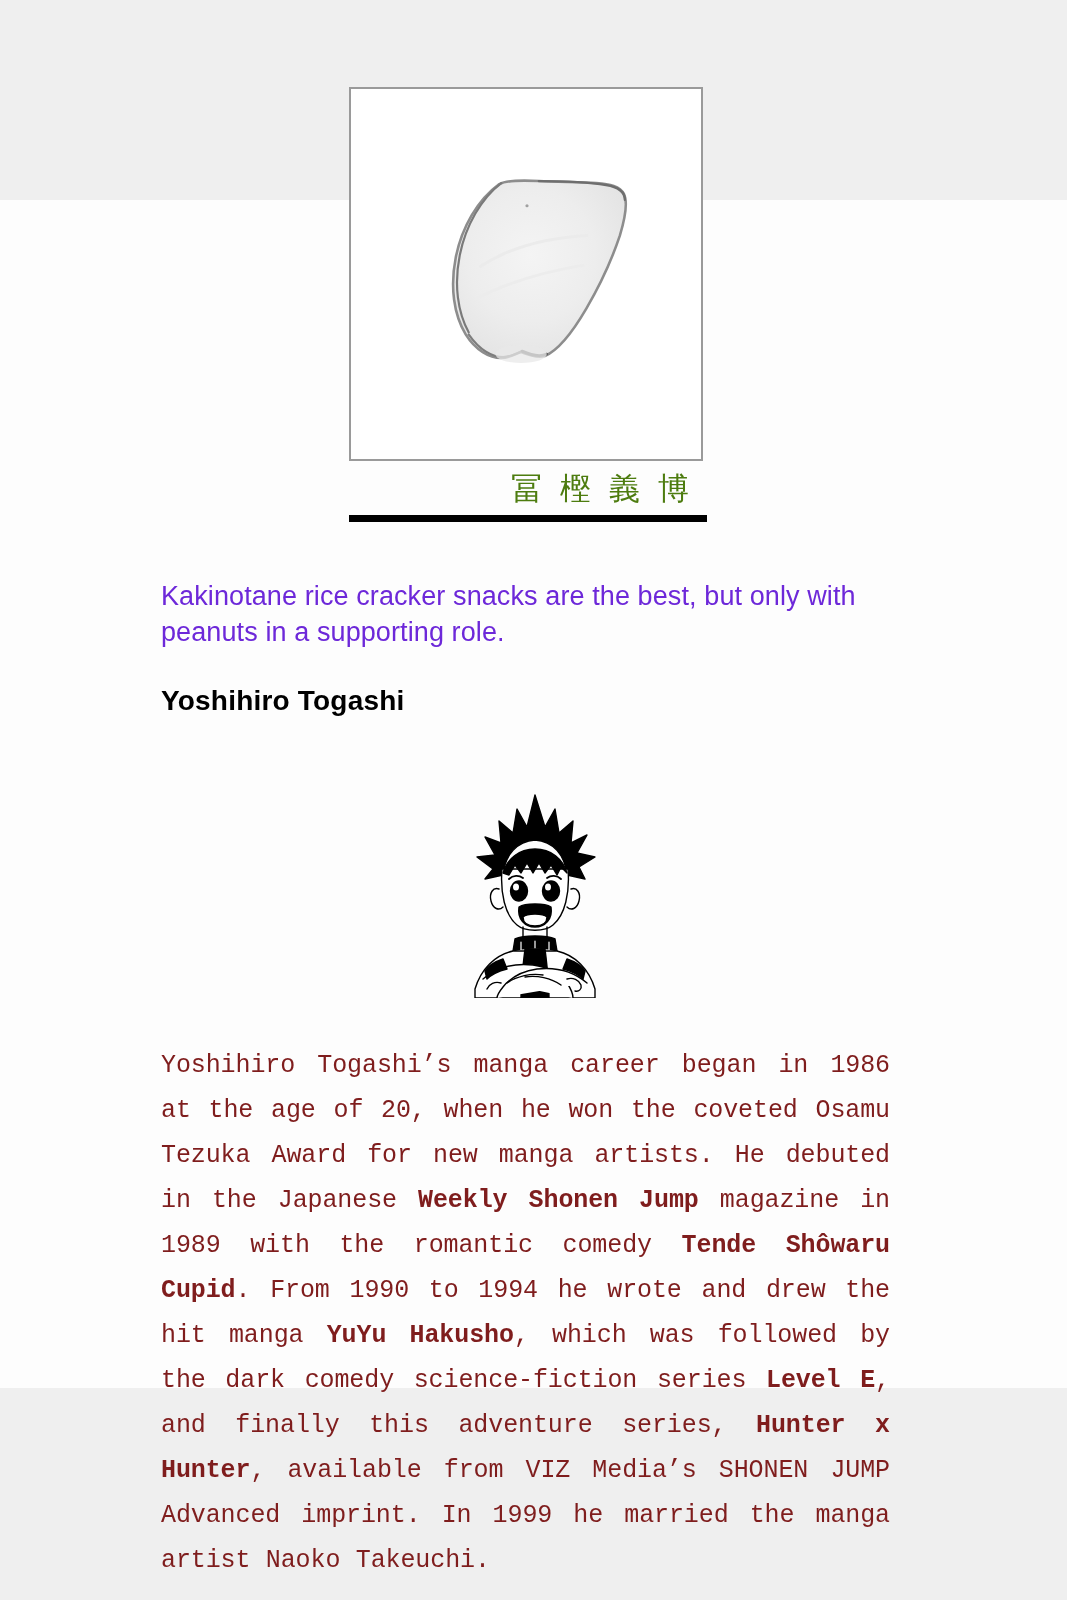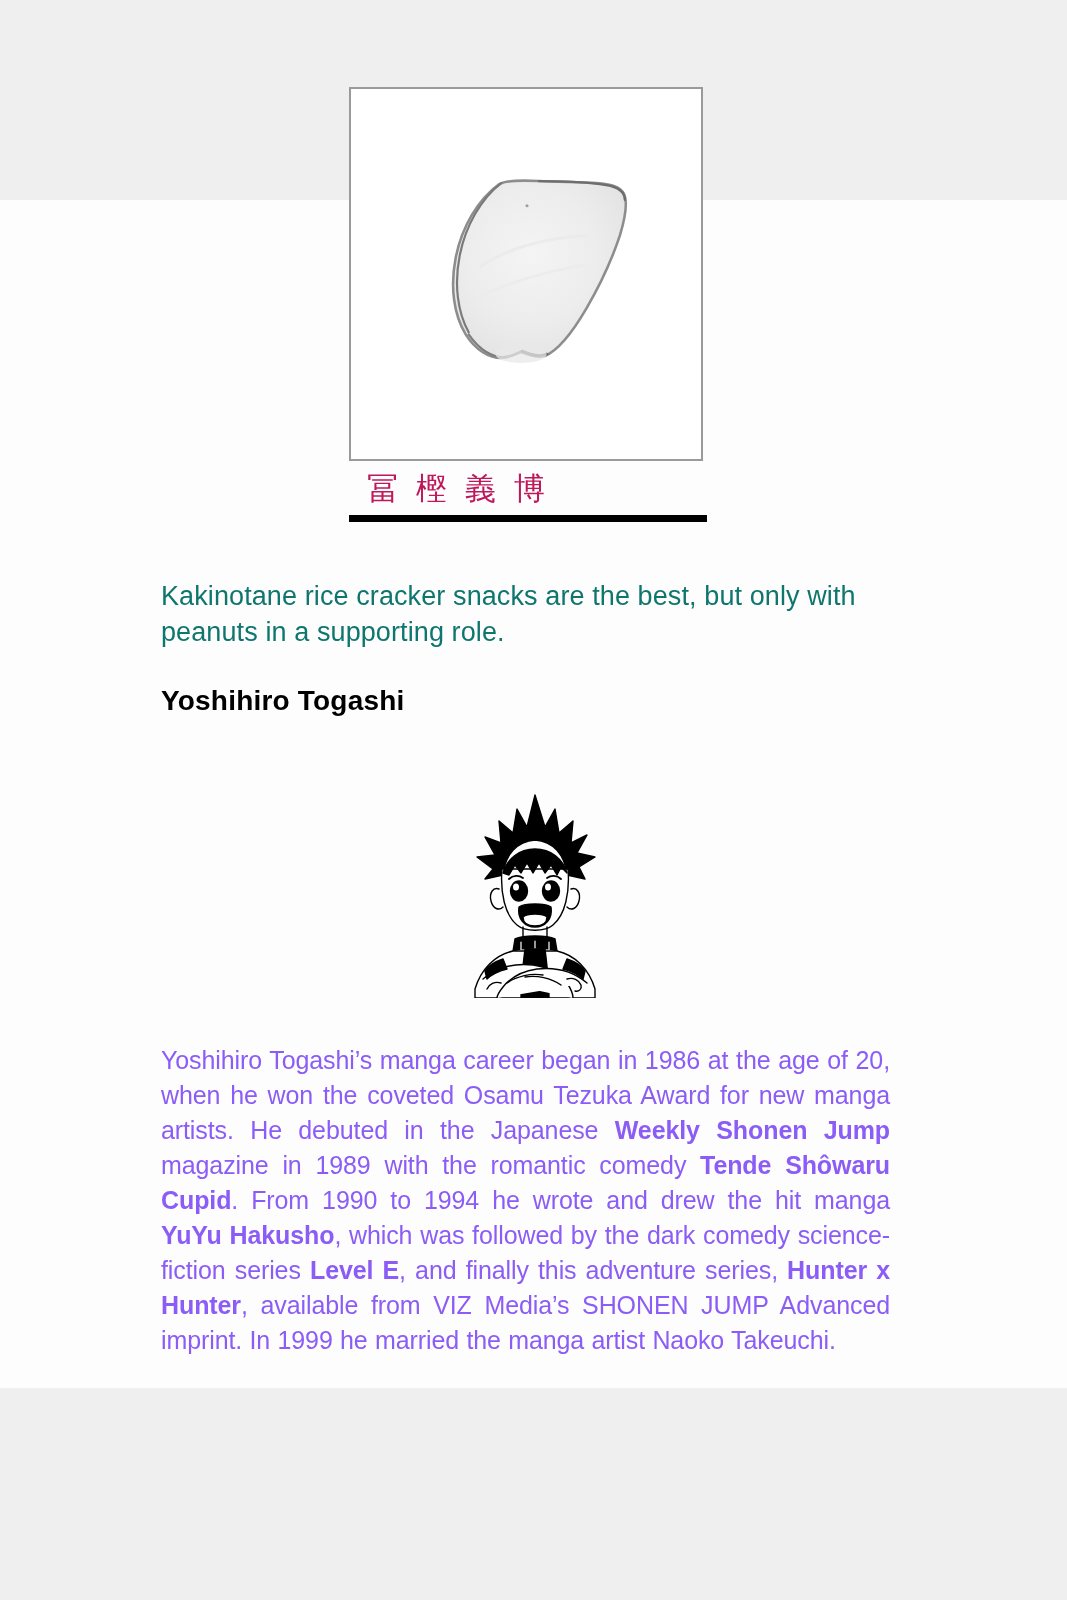--- a/index.html
+++ b/index.html
@@ -48,25 +48,25 @@
     position: absolute;
     left: 0; top: 0;
     width: 100%; height: 100%;
   }
 
   
   .jp-name {
     position: absolute;
     left: 349px; top: 468px;
     width: 358px;
-    text-align: left;
+    text-align: right;
     font-family: "DejaVu Sans", sans-serif;
     font-size: 31px;
     line-height: 40px;
-    color: #be185d;
+    color: #4d7c0f;
     letter-spacing: 18px;
     text-indent: 18px;
     white-space: nowrap;
   }
 
   
   .rule-thick {
     position: absolute;
     left: 349px; top: 515px;
     width: 358px; height: 7px;
@@ -75,21 +75,21 @@
 
   
   .quote {
     position: absolute;
     left: 161px; top: 578px;
     width: 700px;
     font-family: "Liberation Sans Narrow", "Liberation Sans", sans-serif;
     font-stretch: condensed;
     font-size: 27px;
     line-height: 36px;
-    color: #0f766e;
+    color: #6d28d9;
     letter-spacing: 0.1px;
   }
   .attribution {
     position: absolute;
     left: 161px; top: 686px;
     width: 700px;
     font-family: "Liberation Sans Narrow", "Liberation Sans", sans-serif;
     font-stretch: condensed;
     font-weight: bold;
     font-size: 28px;
@@ -103,24 +103,24 @@
     position: absolute;
     left: 455px; top: 793px;
     width: 160px; height: 205px;
   }
 
   
   .bio {
     position: absolute;
     left: 161px; top: 1018px;
     width: 729px;
-    font-family: Liberation Sans, sans-serif;
+    font-family: Liberation Mono, monospace;
     font-size: 25px;
-    line-height: 35px;
-    color: #8b5cf6;
+    line-height: 45px;
+    color: #7f1d1d;
     text-align: justify;
     letter-spacing: -0.1px;
     word-spacing: 0.5px;
   }
   .bio b { font-weight: bold; }
 </style>
 </head>
 <body>
 
 <div class="band-top"></div>

